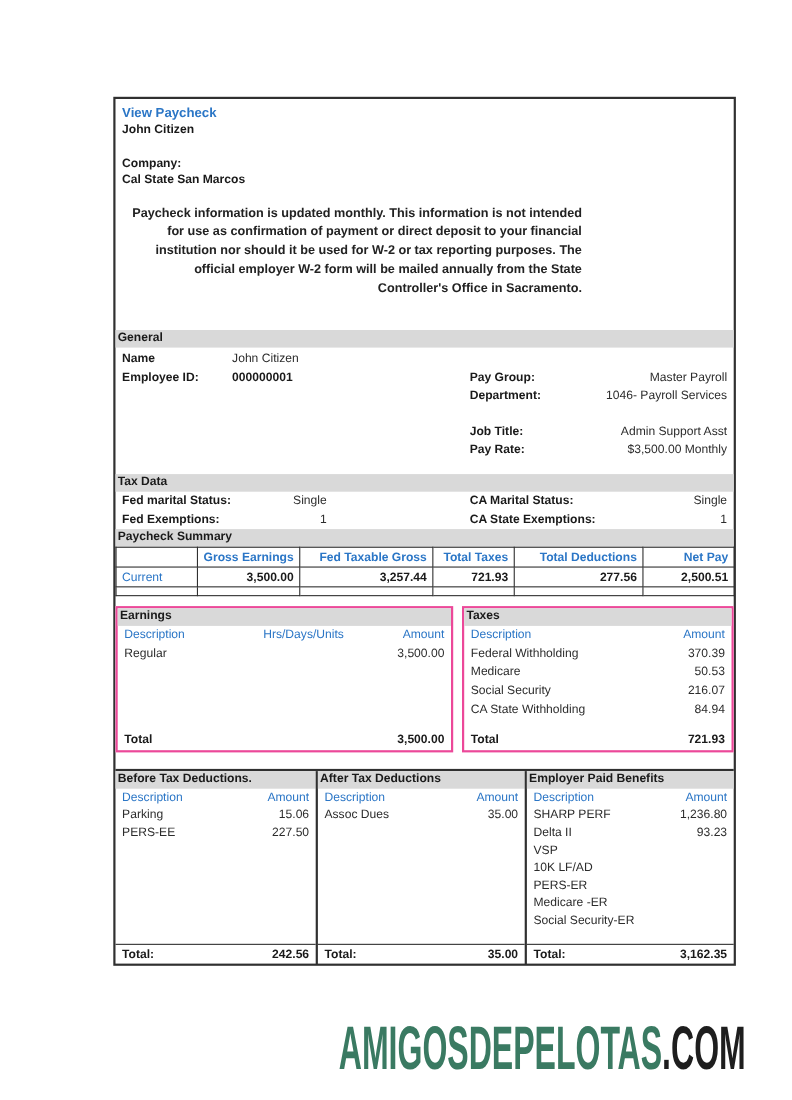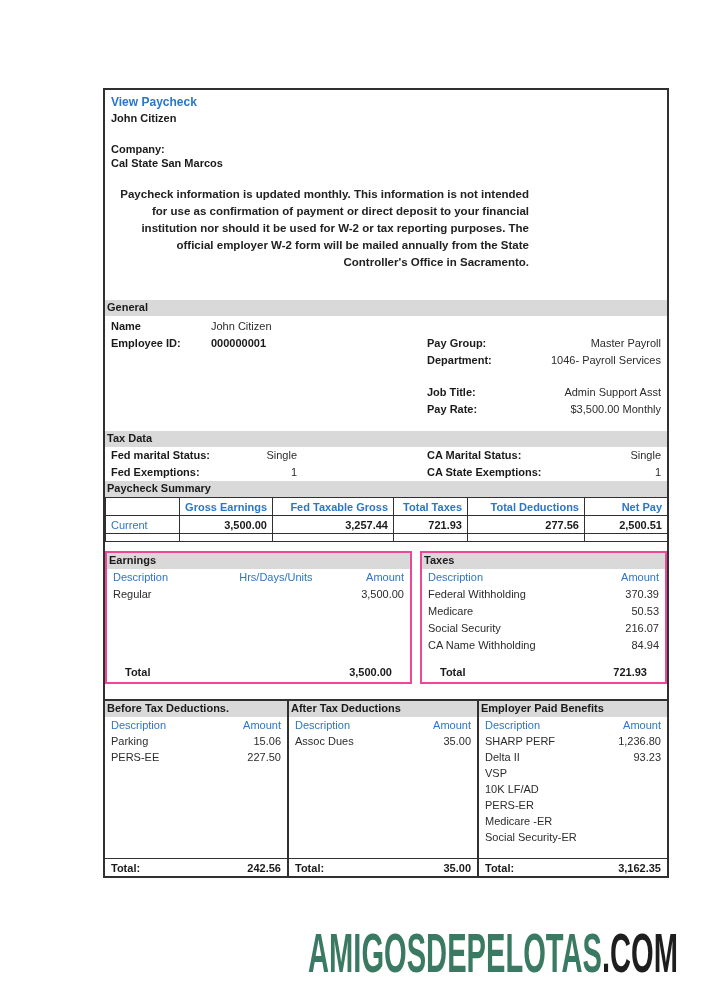--- a/index.html
+++ b/index.html
@@ -40,21 +40,21 @@
   .spacer9 { height:9px; flex:0 0 auto; }
   .spacer15 { height:15px; flex:0 0 auto; }
   .boxes { display:flex; justify-content:space-between; height:133px; flex:0 0 auto; }
   .box { border:2px solid #ec4899; display:flex; flex-direction:column; background:#fff; }
   .box-earnings { width:307px; }
   .box-taxes { width:247px; }
   .cols { display:flex; padding:0 6px; height:17px; line-height:17px; color:#2b76c6; flex:0 0 auto; }
   .trow { display:flex; padding:0 6px; height:17px; line-height:17px; flex:0 0 auto; }
   .e-desc { width:40%; } .e-units { width:32%; text-align:center; } .e-amt { flex:1; text-align:right; }
   .x-desc { flex:1; } .x-amt { width:70px; text-align:right; }
-  .total-row { display:flex; justify-content:space-between; padding:0 18px; height:19px; line-height:18px; font-weight:700; margin-top:auto; flex:0 0 auto; }
+  .total-row { display:flex; justify-content:space-between; padding:0 6px; height:19px; line-height:18px; font-weight:700; margin-top:auto; flex:0 0 auto; }
   .bottom { display:flex; height:178px; border-top:2px solid #303030; flex:0 0 auto; }
   .bcol { display:flex; flex-direction:column; height:100%; }
   .bcol-1 { width:182px; } .bcol-2 { width:190px; border-left:2px solid #303030; } .bcol-3 { width:190px; border-left:2px solid #303030; }
   .brow { display:flex; padding:0 6px; height:16px; line-height:16px; flex:0 0 auto; }
   .b-total { display:flex; justify-content:space-between; padding:0 6px; height:19px; line-height:18px; font-weight:700; border-top:1.5px solid #303030; margin-top:auto; flex:0 0 auto; }
   .watermark {
     position:absolute; left:308px; top:920px; white-space:nowrap;
     font-weight:700; font-size:56px; letter-spacing:0px;
     transform:scaleX(0.52); transform-origin:left top;
   }
@@ -196,21 +196,21 @@
       </div>
       <div class="trow">
         <span class="x-desc val">Medicare</span>
         <span class="x-amt val">50.53</span>
       </div>
       <div class="trow">
         <span class="x-desc val">Social Security</span>
         <span class="x-amt val">216.07</span>
       </div>
       <div class="trow">
-        <span class="x-desc val">CA Name Withholding</span>
+        <span class="x-desc val">CA State Withholding</span>
         <span class="x-amt val">84.94</span>
       </div>
       <div class="total-row">
         <span>Total</span>
         <span>721.93</span>
       </div>
     </div>
   </div>
 
   <div class="spacer15"></div>

